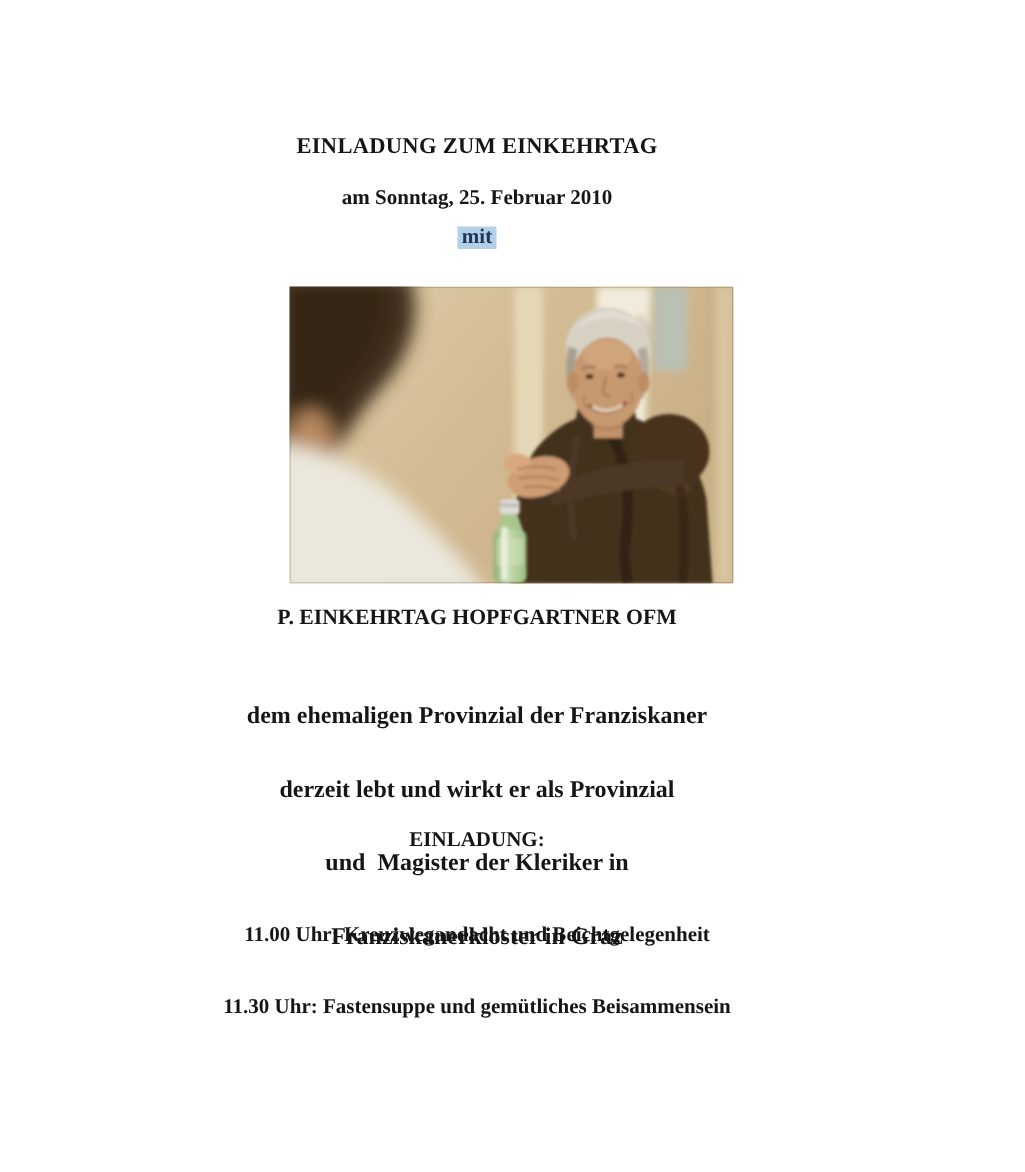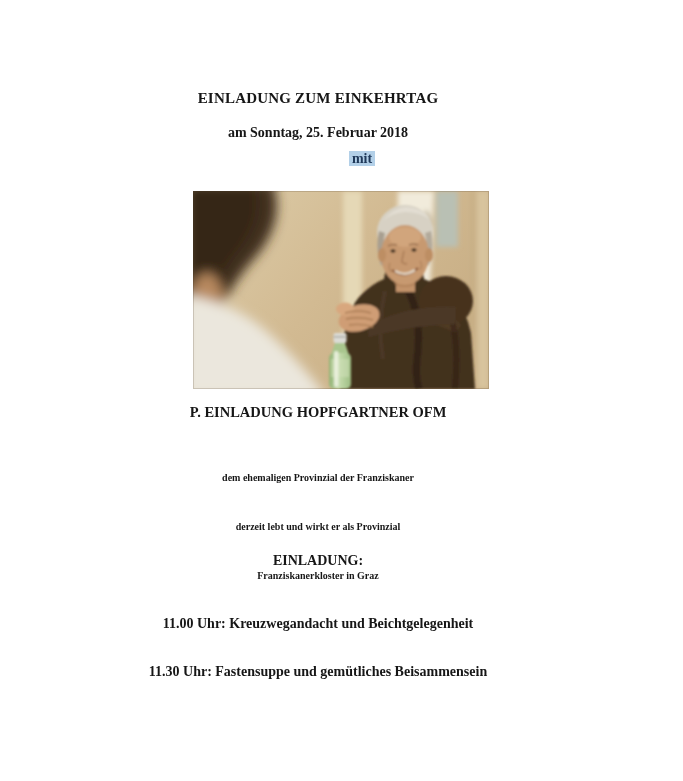--- a/index.html
+++ b/index.html
@@ -19,43 +19,43 @@
   }
   .line {
     position: absolute;
     left: 0;
     width: 100%;
     text-align: center;
     white-space: pre;
   }
   .title    { top: 90px;  font-size: 15px;   line-height: 17px; letter-spacing: 0.2px; }
   .date     { top: 124px; font-size: 14px;   line-height: 17px; }
-  .mit-line { top: 149px; font-size: 14px;   line-height: 19px; padding-left: 44px; }
+  .mit-line { top: 149px; font-size: 14px;   line-height: 19px; }
   .mit-hl   { background: #b3d0e8; color: #20395a; padding: 0 3px; }
   .name     { top: 404px; font-size: 14.5px; line-height: 17px; }
-  .bio      { top: 437px; font-size: 10px;   line-height: 16.4px; }
+  .bio      { top: 437px; font-size: 16px;   line-height: 16.4px; }
   .prog-head{ top: 552px; font-size: 14px;   line-height: 17px; }
   .schedule { top: 584px; font-size: 14px;   line-height: 16px; }
   .photo-frame {
     position: absolute;
     left: 193px;
     top: 191px;
     width: 296px;
     height: 198px;
   }
   .photo-frame svg { display: block; width: 100%; height: 100%; }
 </style>
 </head>
 <body>
 
 <div class="page">
 
   <div class="line title">EINLADUNG ZUM EINKEHRTAG</div>
 
-  <div class="line date">am Sonntag, 25. Februar 2018</div>
+  <div class="line date">am Sonntag, 25. Februar 2010</div>
 
   <div class="line mit-line"><span class="mit-hl">mit</span></div>
 
   <div class="photo-frame">
     <svg viewBox="0 0 296 198" preserveAspectRatio="none">
       <defs>
         <linearGradient id="wallG" x1="0" y1="0" x2="1" y2="0.55">
           <stop offset="0" stop-color="#ddcda9"></stop>
           <stop offset="0.55" stop-color="#d2ba92"></stop>
           <stop offset="1" stop-color="#c8ae85"></stop>
@@ -136,25 +136,26 @@
         <path d="M-8,-8 L80,-8 Q92,28 66,62 Q40,90 22,128 Q10,152 -8,162 Z" fill="#3f2f1e"></path>
         <path d="M-6,-6 L60,-6 Q70,24 48,54 Q28,78 14,110 L-6,116 Z" fill="#332414" opacity="0.8"></path>
         <ellipse cx="14" cy="110" rx="16" ry="28" fill="#b8895f"></ellipse>
         <path d="M-8,104 Q34,110 66,134 Q100,162 134,206 L-8,206 Z" fill="#ebe7dd"></path>
       </g>
 
       <rect x="0.5" y="0.5" width="295" height="197" fill="none" stroke="rgba(60,45,25,0.18)"></rect>
     </svg>
   </div>
 
-  <div class="line name">P. EINLADUNG HOPFGARTNER OFM</div>
+  <div class="line name">P. EINKEHRTAG HOPFGARTNER OFM</div>
 
   <div class="bio line">
     <div>dem ehemaligen Provinzial der Franziskaner</div>
     <div>derzeit lebt und wirkt er als Provinzial</div>
+    <div>und  Magister der Kleriker in</div>
     <div>Franziskanerkloster in Graz</div>
   </div>
 
   <div class="line prog-head">EINLADUNG:</div>
 
   <div class="schedule line">
     <div>11.00 Uhr: Kreuzwegandacht und Beichtgelegenheit</div>
     <div>11.30 Uhr: Fastensuppe und gemütliches Beisammensein</div>
   </div>
 

